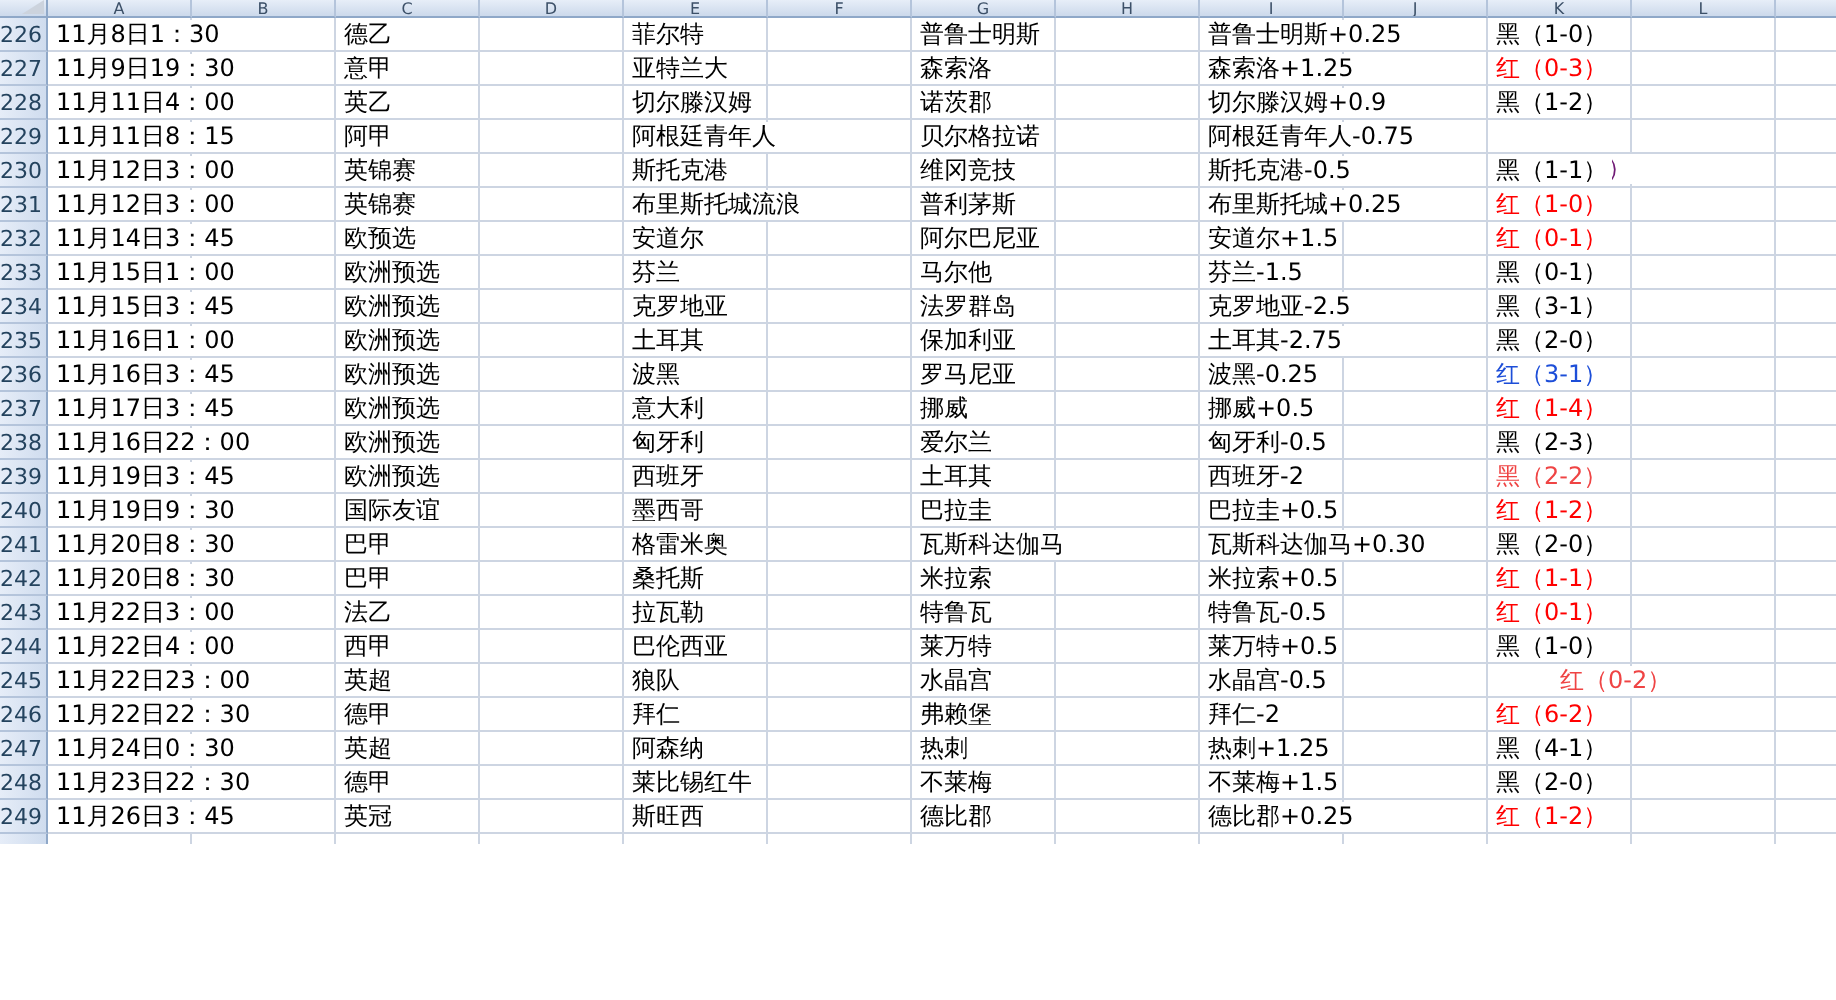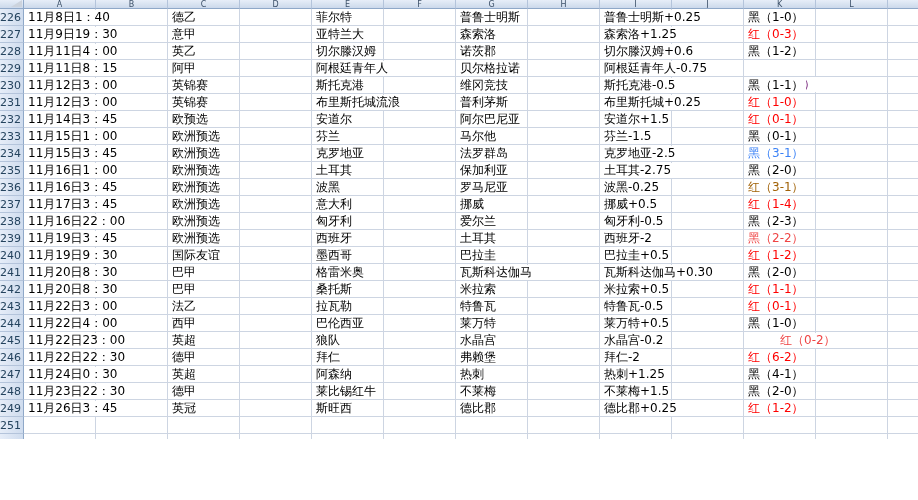--- a/index.html
+++ b/index.html
@@ -89,21 +89,21 @@
       <div class="ch">J</div>
       <div class="ch">K</div>
       <div class="ch">L</div>
       <div class="chm"></div>
     </div>
   <div>
 
   <div class="row">
         <div class="rhd">226</div>
         <div class="c">
-          <span class="t">11月8日1：40</span>
+          <span class="t">11月8日1：30</span>
         </div>
         <div class="c"></div>
         <div class="c">
           <span class="t">德乙</span>
         </div>
         <div class="c"></div>
         <div class="c">
           <span class="t">菲尔特</span>
         </div>
         <div class="c"></div>
@@ -161,21 +161,21 @@
         <div class="c"></div>
         <div class="c">
           <span class="t">切尔滕汉姆</span>
         </div>
         <div class="c"></div>
         <div class="c">
           <span class="t">诺茨郡</span>
         </div>
         <div class="c"></div>
         <div class="c">
-          <span class="t">切尔滕汉姆+0.6</span>
+          <span class="t">切尔滕汉姆+0.9</span>
         </div>
         <div class="c"></div>
         <div class="c">
           <span class="t" style="color: rgb(0, 0, 0);">黑（1-2）</span>
         </div>
         <div class="c"></div>
         <div class="cm"></div>
       </div>
       <div class="row">
         <div class="rhd">229</div>
@@ -333,21 +333,21 @@
         <div class="c"></div>
         <div class="c">
           <span class="t">法罗群岛</span>
         </div>
         <div class="c"></div>
         <div class="c">
           <span class="t">克罗地亚-2.5</span>
         </div>
         <div class="c"></div>
         <div class="c">
-          <span class="t" style="color: #3b82f6;">黑（3-1）</span>
+          <span class="t" style="color: #000000;">黑（3-1）</span>
         </div>
         <div class="c"></div>
         <div class="cm"></div>
       </div>
       <div class="row">
         <div class="rhd">235</div>
         <div class="c">
           <span class="t">11月16日1：00</span>
         </div>
         <div class="c"></div>
@@ -389,21 +389,21 @@
         <div class="c"></div>
         <div class="c">
           <span class="t">罗马尼亚</span>
         </div>
         <div class="c"></div>
         <div class="c">
           <span class="t">波黑-0.25</span>
         </div>
         <div class="c"></div>
         <div class="c">
-          <span class="t" style="color: #a16207;">红（3-1）</span>
+          <span class="t" style="color: #1d4ed8;">红（3-1）</span>
         </div>
         <div class="c"></div>
         <div class="cm"></div>
       </div>
       <div class="row">
         <div class="rhd">237</div>
         <div class="c">
           <span class="t">11月17日3：45</span>
         </div>
         <div class="c"></div>
@@ -637,21 +637,21 @@
         <div class="c"></div>
         <div class="c">
           <span class="t">狼队</span>
         </div>
         <div class="c"></div>
         <div class="c">
           <span class="t">水晶宫</span>
         </div>
         <div class="c"></div>
         <div class="c">
-          <span class="t">水晶宫-0.2</span>
+          <span class="t">水晶宫-0.5</span>
         </div>
         <div class="c"></div>
         <div class="c">
           <span class="t" style="color: #ef4444; margin-left: 32px;">红（0-2）</span>
         </div>
         <div class="c"></div>
         <div class="cm"></div>
       </div>
       <div class="row">
         <div class="rhd">246</div>
@@ -755,36 +755,20 @@
           <span class="t">德比郡</span>
         </div>
         <div class="c"></div>
         <div class="c">
           <span class="t">德比郡+0.25</span>
         </div>
         <div class="c"></div>
         <div class="c">
           <span class="t" style="color: rgb(255, 0, 0);">红（1-2）</span>
         </div>
-        <div class="c"></div>
-        <div class="cm"></div>
-      </div>
-      <div class="row">
-        <div class="rhd">251</div>
-        <div class="c"></div>
-        <div class="c"></div>
-        <div class="c"></div>
-        <div class="c"></div>
-        <div class="c"></div>
-        <div class="c"></div>
-        <div class="c"></div>
-        <div class="c"></div>
-        <div class="c"></div>
-        <div class="c"></div>
-        <div class="c"></div>
         <div class="c"></div>
         <div class="cm"></div>
       </div>
       <div class="row partial">
         <div class="rhd"></div>
         <div class="c"></div>
         <div class="c"></div>
         <div class="c"></div>
         <div class="c"></div>
         <div class="c"></div>

